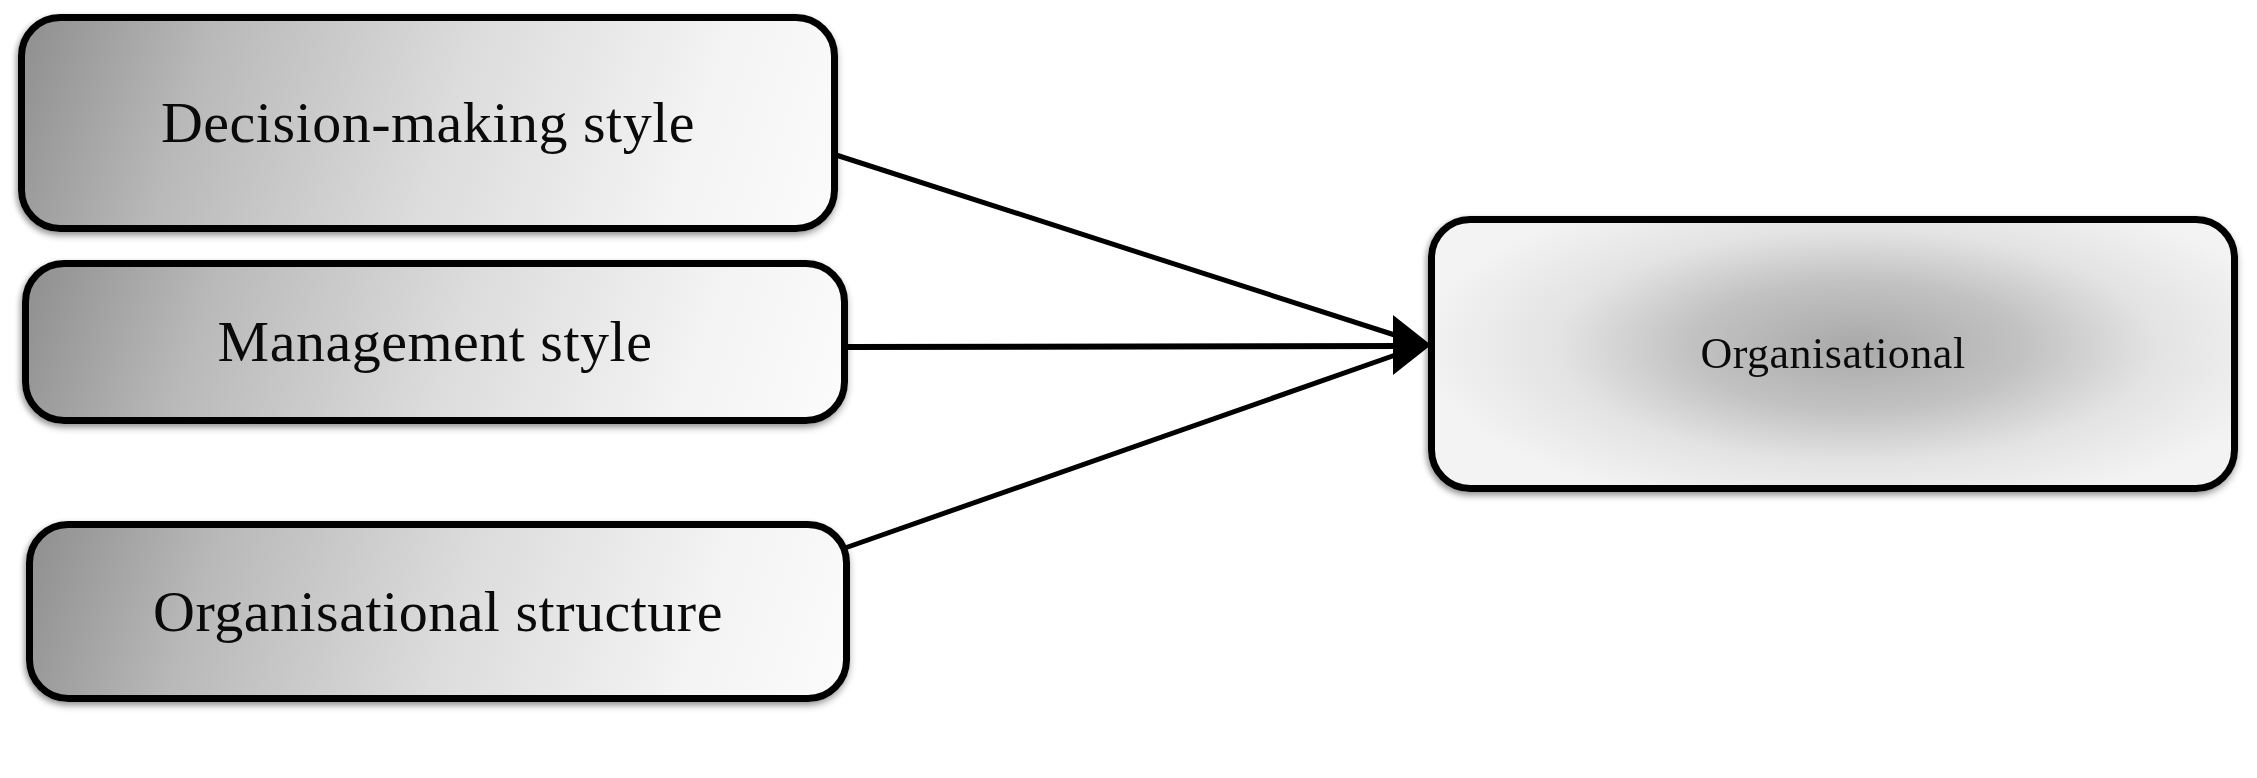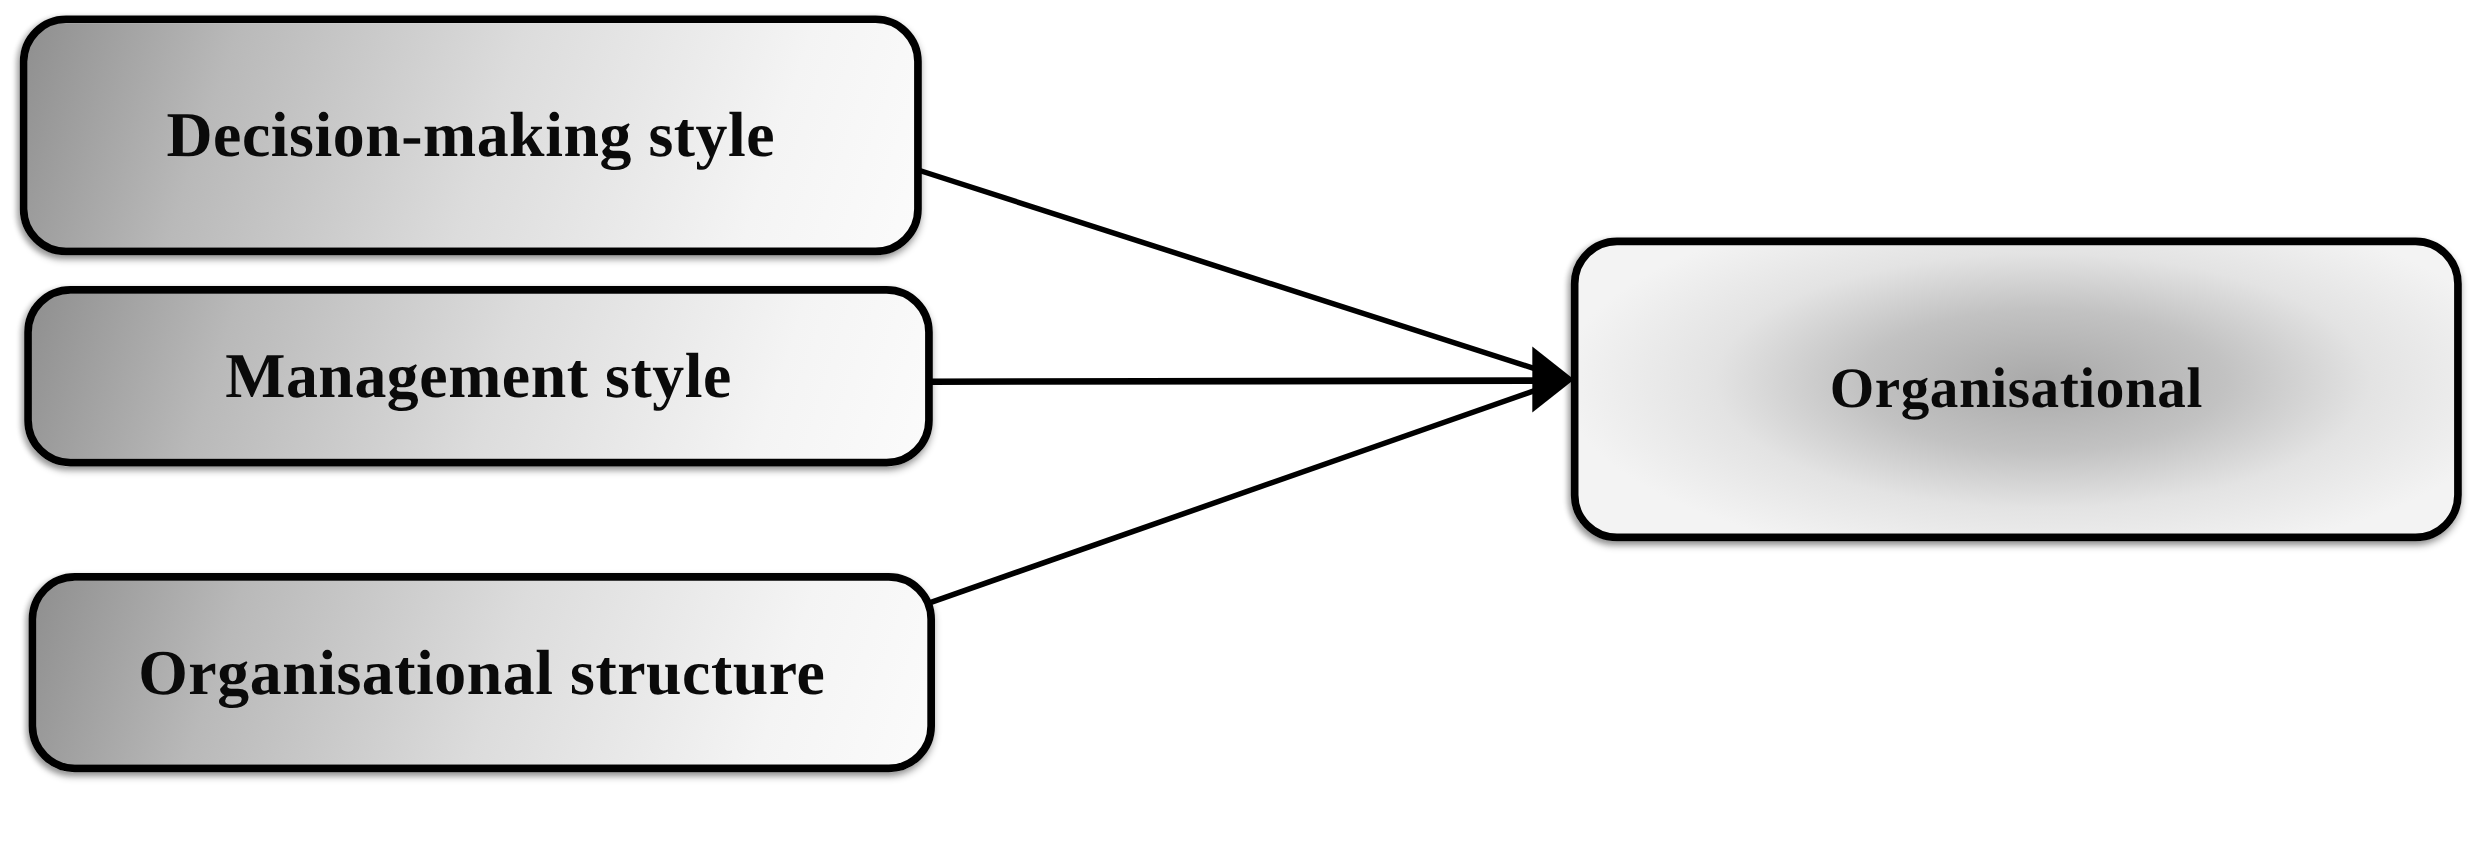--- a/index.html
+++ b/index.html
@@ -26,32 +26,32 @@
   .node {
     position: absolute;
     box-sizing: border-box;
     border: 7px solid #000000;
     border-radius: 42px;
     display: flex;
     flex-direction: column;
     align-items: center;
     justify-content: center;
     text-align: center;
-    font-weight: 700;
+    font-weight: 400;
     color: #0a0a0a;
     box-shadow: 0 4px 7px rgba(0,0,0,0.30), -3px 2px 5px rgba(0,0,0,0.18);
   }
   .node-left {
     background: linear-gradient(108deg, #8f8f8f 0%, #b9b9b9 22%, #dcdcdc 52%, #f4f4f4 82%, #fbfbfb 100%);
     font-size: 58px;
     letter-spacing: 0.5px;
   }
   .node-right {
     background: radial-gradient(ellipse 55% 65% at 53% 47%, #a9a9a9 0%, #c2c2c2 38%, #e3e3e3 68%, #f3f3f3 100%);
-    font-size: 52px;
+    font-size: 44px;
     letter-spacing: 0.5px;
   }
   #node-decision   { left: 18px;   top: 14px;  width: 820px; height: 218px; }
   #node-management { left: 22px;   top: 260px; width: 826px; height: 164px; }
   #node-structure  { left: 26px;   top: 521px; width: 824px; height: 181px; }
   #node-characteristics { left: 1428px; top: 216px; width: 810px; height: 276px; }
   .label-line {
     display: block;
     line-height: 1.0;
   }

